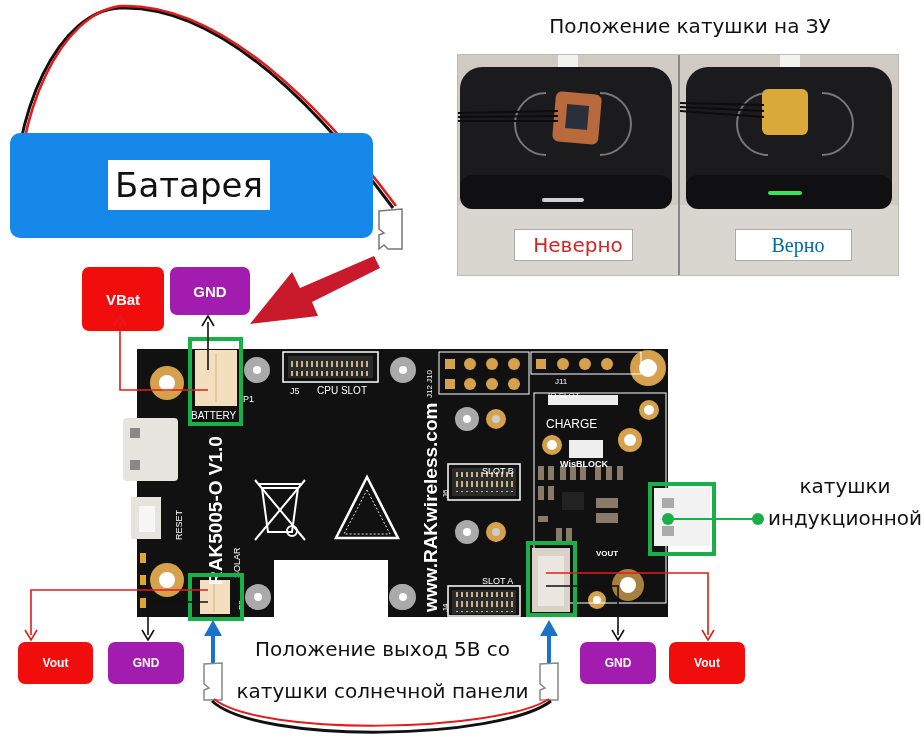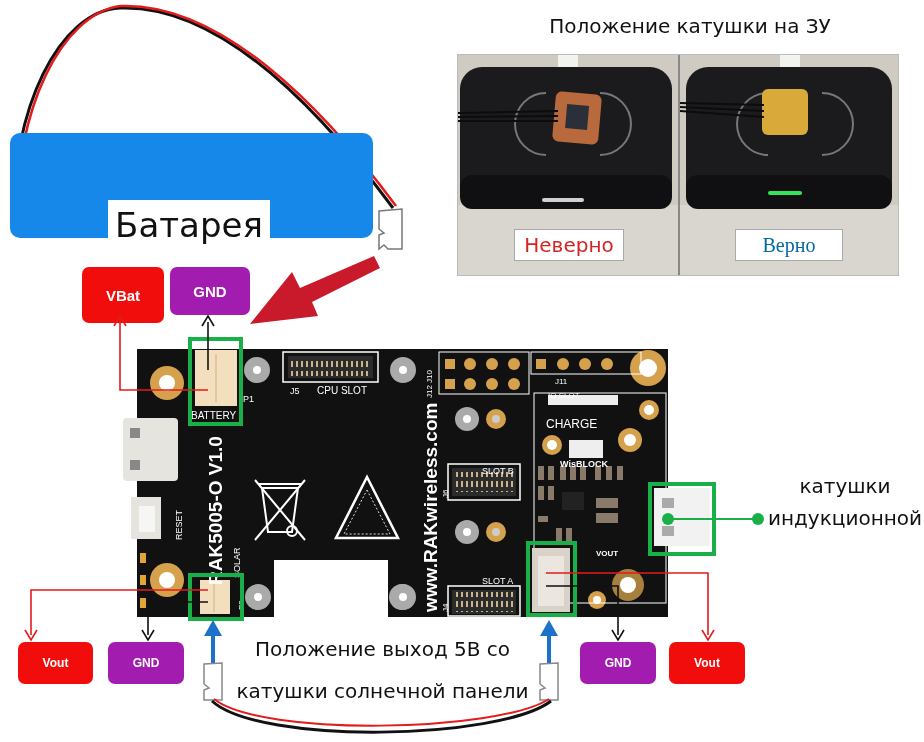--- a/index.html
+++ b/index.html
@@ -3,32 +3,32 @@
 <meta charset="utf-8">
 <style>
   html,body{margin:0;padding:0;background:#fff;}
   body{width:924px;height:742px;position:relative;overflow:hidden;font-family:"DejaVu Sans",sans-serif;}
   .abs{position:absolute;}
   svg text{font-family:"Liberation Sans",sans-serif;}
   .lbl{font-family:"DejaVu Sans",sans-serif;color:#111;}
   .tag{position:absolute;display:flex;align-items:center;justify-content:center;color:#fff;font-family:"Liberation Sans",sans-serif;font-weight:bold;border-radius:7px;}
   .tag.red{background:#f20d0d;}
   .tag.black{background:#a21caf;}
-  .photo-caption{position:absolute;background:#fff;border:1px solid #aaa;display:flex;align-items:center;justify-content:center;font-family:"DejaVu Sans",sans-serif;font-size:20px;}
+  .photo-caption{position:absolute;background:#fff;border:1px solid #aaa;display:flex;align-items:center;justify-content:center;font-family:"DejaVu Sans",sans-serif;font-size:20px;padding-left:9px;}
 </style>
 </head>
 <body>
 
 <svg class="abs" style="left:0;top:0" width="460" height="260">
   <path d="M14 225 C 10 110, 60 10, 120 8 C 220 4, 320 110, 393 208" stroke="#111" stroke-width="3" fill="none"></path>
   <path d="M17 225 C 14 110, 62 14, 120 6 C 220 2, 322 106, 396 206" stroke="#e31b1b" stroke-width="2.5" fill="none"></path>
 </svg>
 
 <div class="abs" style="left:10px;top:133px;width:363px;height:105px;border-radius:10px;background:#1688ea;"></div>
-<div class="abs lbl" style="left:108px;top:160px;width:162px;height:50px;background:#fff;display:flex;align-items:center;justify-content:center;font-size:34px;margin-top:40px;">Батарея</div>
+<div class="abs lbl" style="left:108px;top:160px;width:162px;height:50px;background:#fff;display:flex;align-items:center;justify-content:center;font-size:34px;">Батарея</div>
 
 <svg class="abs" style="left:376px;top:205px" width="30" height="50">
   <path d="M3 6 L26 4 L26 44 L12 44 L8 40 L3 44 L3 30 L8 28 L3 24 Z" fill="#fff" stroke="#777" stroke-width="1.5"></path>
 </svg>
 
 <div class="abs lbl" style="left:530px;top:14px;width:320px;text-align:center;font-size:20px;">Положение катушки на ЗУ</div>
 
 <div class="abs" style="left:457px;top:54px;width:440px;height:220px;background:#cfcdc6;border:1px solid #bbb;">
 
   <svg class="abs" style="left:0;top:0" width="220" height="220">
@@ -63,21 +63,21 @@
   <span style="color:#d42424;">Неверно</span>
 </div>
 <div class="photo-caption" style="left:735px;top:229px;width:106px;height:30px;">
   <span style="color:#0369a1;font-family:Liberation Serif, serif;">Верно</span>
 </div>
 
 <svg class="abs" style="left:230px;top:240px" width="160" height="100">
   <path d="M150 28 L82 62 L88 76 L20 84 L62 32 L70 48 L144 16 Z" fill="#c81a2b"></path>
 </svg>
 
-<div class="tag red" style="left:82px;top:267px;width:82px;height:56px;font-size:15px;">
+<div class="tag red" style="left:82px;top:267px;width:82px;height:64px;font-size:15px;">
     <span>VBat</span>
   </div>
 <div class="tag black" style="left:170px;top:267px;width:80px;height:48px;font-size:15px;">
     <span>GND</span>
   </div>
 
 <svg class="abs" style="left:0;top:0" width="924" height="742">
   <defs>
     <pattern id="pins" width="5" height="10" patternUnits="userSpaceOnUse">
       <rect x="1" y="1" width="2" height="6" fill="#c9b38a"></rect>

